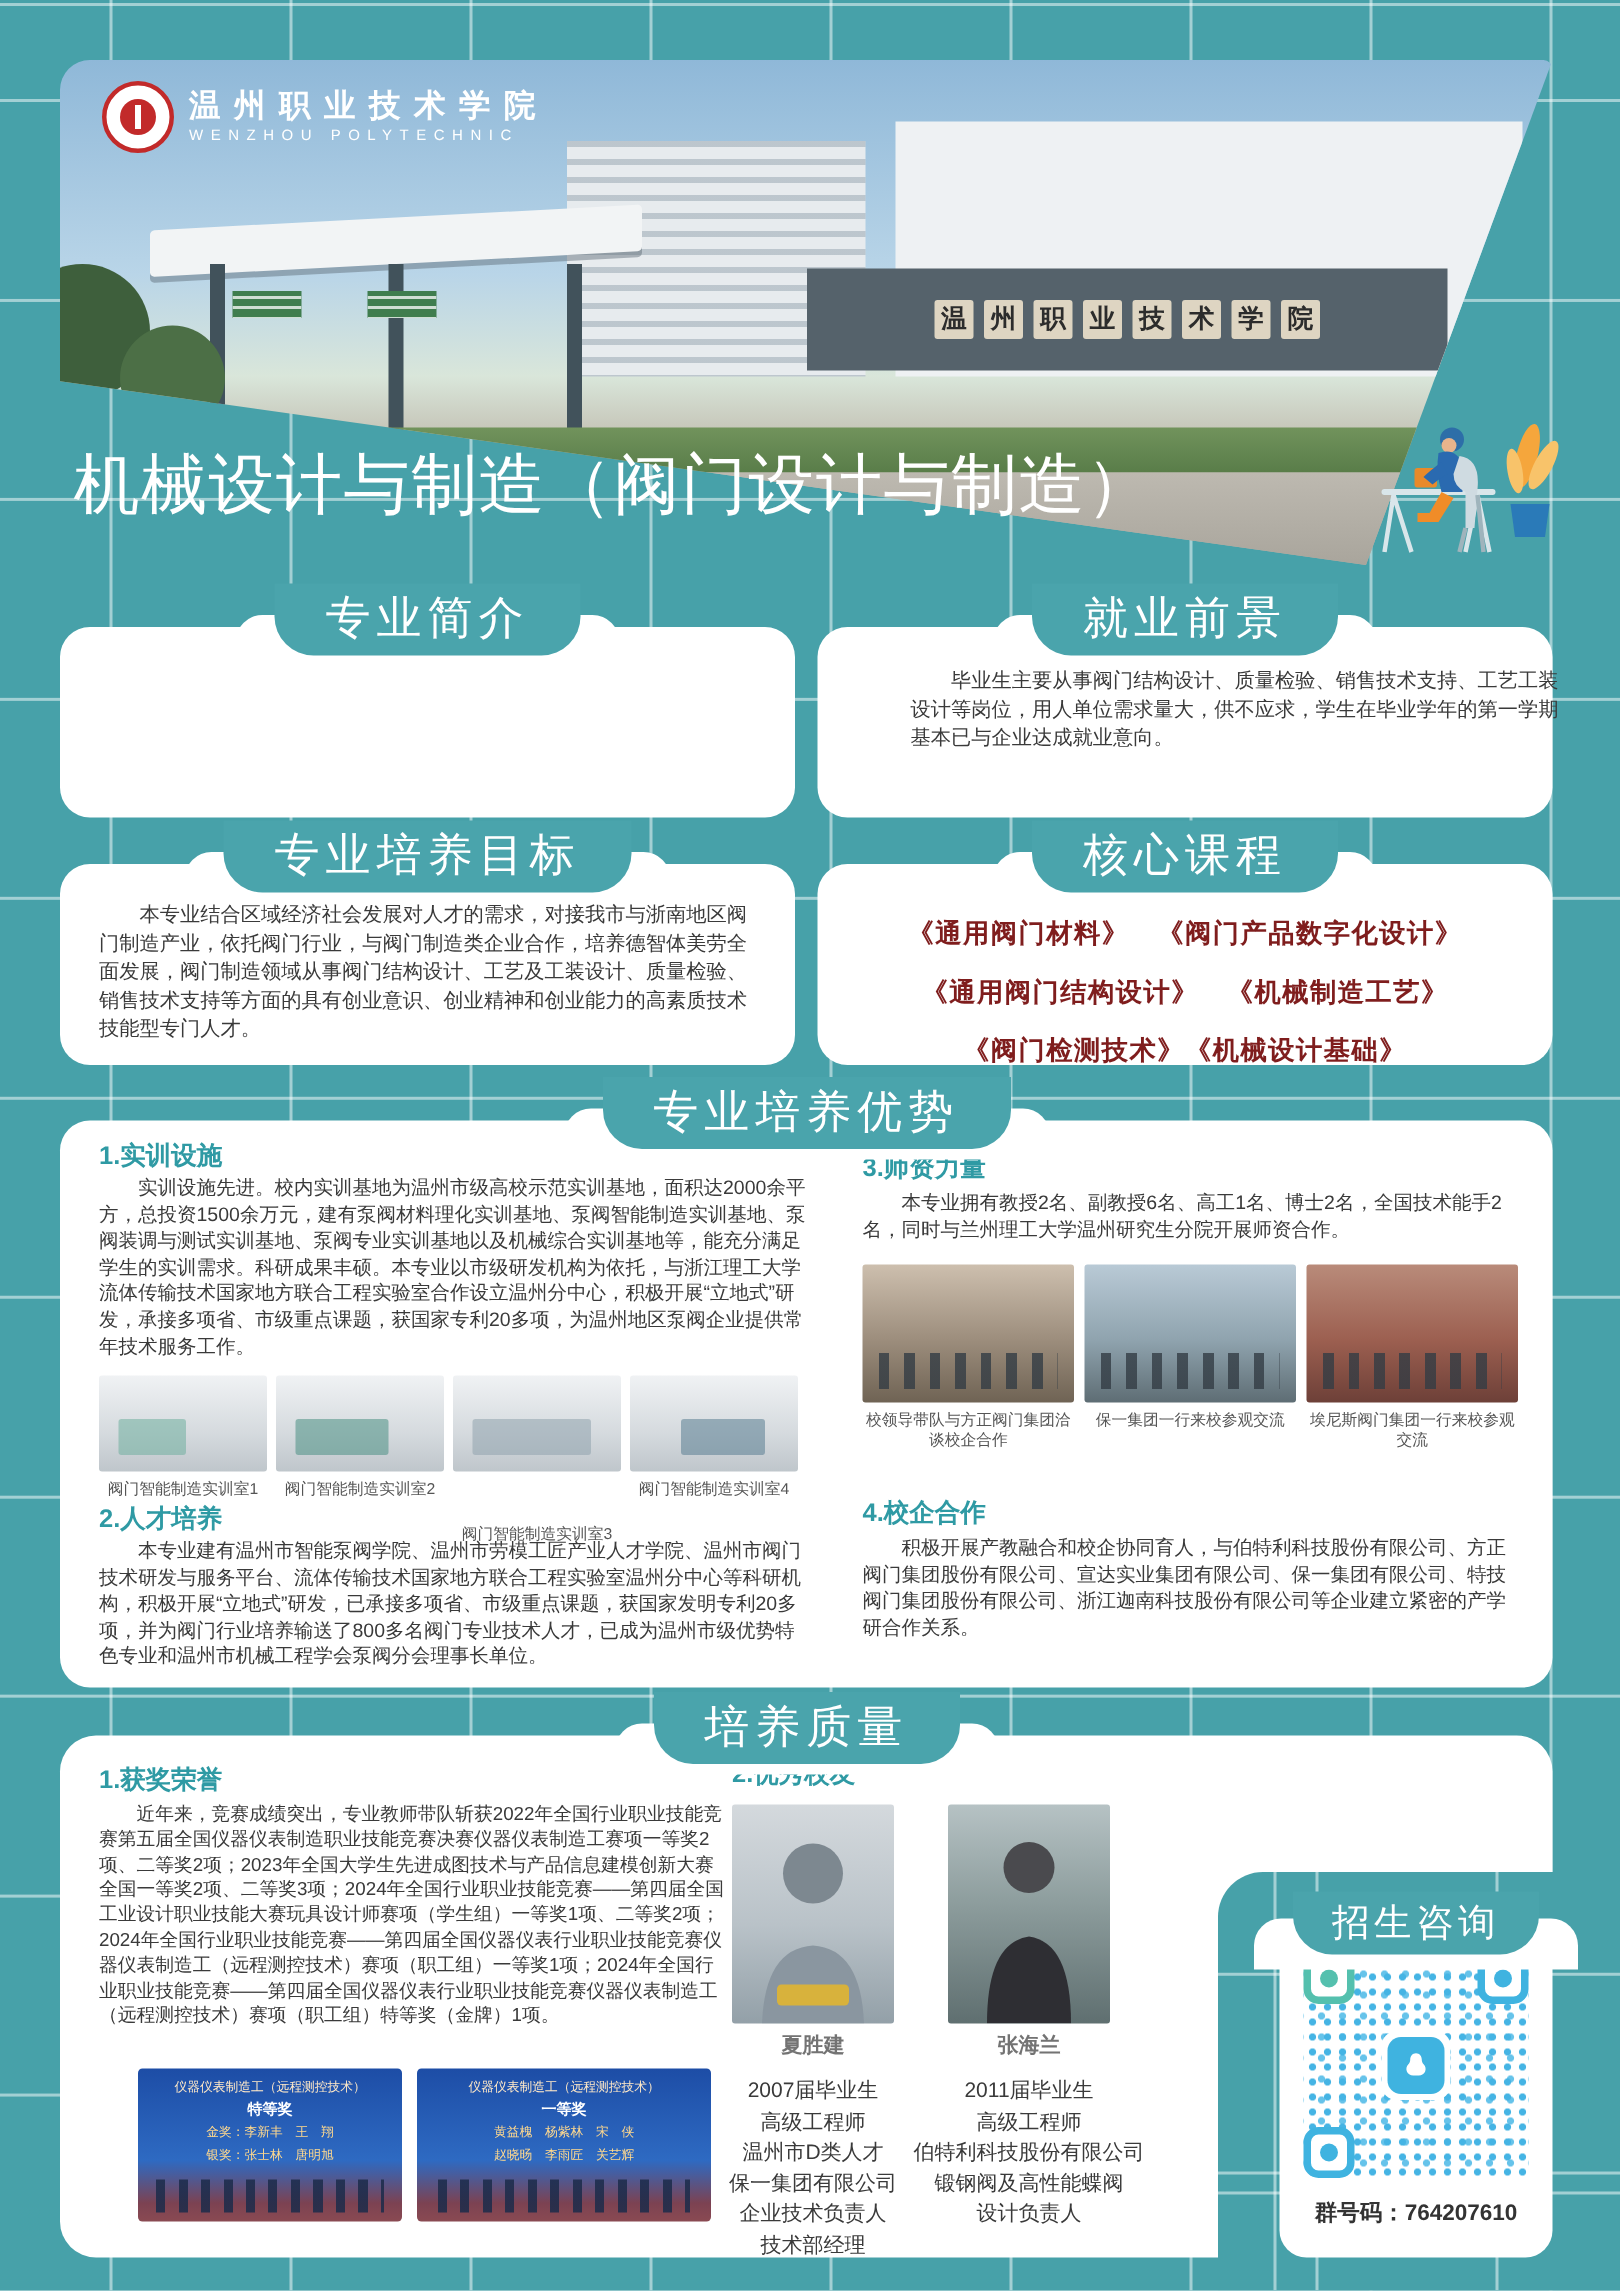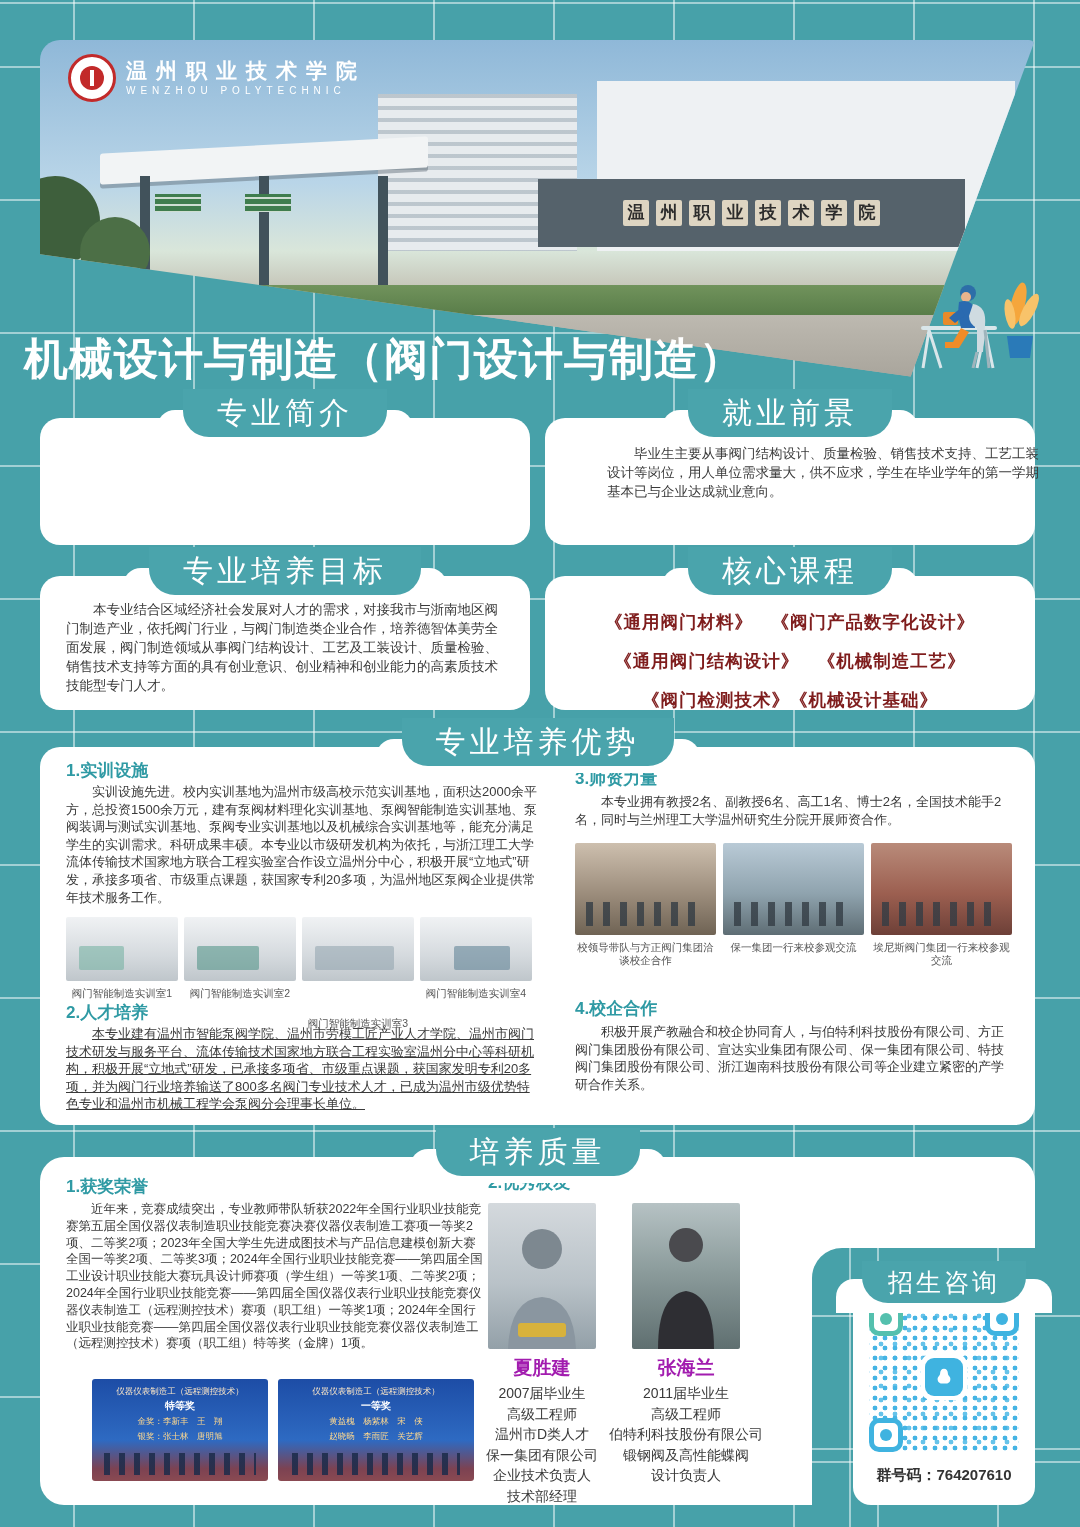--- a/index.html
+++ b/index.html
@@ -28,21 +28,21 @@
   .hedge{position:absolute;left:0;top:72%;width:100%;height:9%;background:linear-gradient(180deg,#71935c,#597d49);}
   .road{position:absolute;left:0;top:81%;width:100%;height:19%;background:linear-gradient(180deg,#bdb9b0,#a8a49b);}
   
   .logo{position:absolute;left:28px;top:14px;display:flex;align-items:center;gap:10px;}
   .emblem{width:48px;height:48px;border-radius:50%;background:#fff;border:3px solid #c22a2a;box-sizing:border-box;position:relative;}
   .emblem i{position:absolute;left:9px;top:9px;width:24px;height:24px;border-radius:50%;background:#c22a2a;}
   .emblem i:after{content:"";position:absolute;left:10px;top:4px;width:4px;height:16px;background:#fff;}
   .logo-cn{color:#fff;font-size:21px;font-weight:bold;letter-spacing:9px;line-height:24px;}
   .logo-en{color:#fff;font-size:10px;letter-spacing:5px;line-height:15px;}
   
-  .main-title{position:absolute;left:24px;top:294px;font-size:44px;font-weight:700;color:#fff;letter-spacing:1px;z-index:3;margin-top:36px;}
+  .main-title{position:absolute;left:49px;top:294px;font-size:44px;font-weight:400;color:#fff;letter-spacing:1px;z-index:3;}
   .illus{position:absolute;left:915px;top:266px;z-index:3;}
   
   .card{position:absolute;background:#fff;border-radius:20px;box-sizing:border-box;}
   .tab{position:absolute;top:-29px;left:50%;transform:translateX(-50%);white-space:nowrap;z-index:2;}
   .tab .collar{position:absolute;left:-26px;right:-26px;top:21px;height:34px;background:#fff;border-radius:18px 18px 0 0;}
   .tab .tab-label{position:relative;display:inline-block;background:#4aa4ac;color:#fff;font-weight:normal;
     font-size:30px;line-height:48px;padding:0 34px;border-radius:0 0 26px 26px;letter-spacing:4px;}
   .tab-sm .tab-label{font-size:25px;line-height:42px;padding:0 26px;letter-spacing:3px;}
   .tab-sm{top:-27px;text-align:center;}
   .tab-sm .collar{top:18px;}
@@ -68,21 +68,21 @@
     background:linear-gradient(180deg,#1d4da6 0%,#2e6ac2 60%,#7c4252 88%,#8a4a52 100%);}
   .aw-t{font-size:8.5px;color:#ffe9c8;margin-top:7px;}
   .aw-a{font-size:10px;color:#fff;font-weight:bold;margin-top:1px;}
   .aw-r{font-size:8.5px;color:#ffd98e;margin-top:3px;}
   .aw-fig{position:absolute;left:7%;bottom:6px;width:86%;height:22px;
     background:repeating-linear-gradient(90deg,#1b2b4a 0 6px,transparent 6px 15px);opacity:.85;}
   
   .portrait{position:absolute;top:46px;width:108px;height:146px;border-radius:2px;overflow:hidden;}
   .p1{background:linear-gradient(180deg,#d4d9dd 0%,#b9c2c8 55%,#93a0a8 100%);}
   .p2{background:linear-gradient(180deg,#b6c2c4 0%,#8d9d9d 45%,#5f6f70 100%);}
-  .al-name{position:absolute;top:198px;width:108px;text-align:center;font-size:19px;font-weight:bold;color:#a21caf;}
+  .al-name{position:absolute;top:198px;width:108px;text-align:center;font-size:14px;font-weight:bold;color:#737373;}
   .al-desc{position:absolute;top:226px;text-align:center;font-size:14px;line-height:20.5px;color:#3a3a3a;}
   
   .notch{position:absolute;left:812px;top:1248px;width:268px;height:279px;border-radius:30px 0 0 0;
     background-color:#47a1a9;
     background-image:
       repeating-linear-gradient(to right, rgba(255,255,255,.5) 0 2px, transparent 2px 120px),
       repeating-linear-gradient(to bottom, rgba(255,255,255,.5) 0 2px, transparent 2px 133px);
     background-position:-739px -1182px;}
   .qr{position:absolute;left:16px;top:14px;width:150px;height:150px;
     background-image:
@@ -185,21 +185,21 @@
     <div class="ph ph-train" style="left:26px;top:170px;width:112px;height:64px;"></div>
     <div class="ph ph-train v2" style="left:144px;top:170px;width:112px;height:64px;"></div>
     <div class="ph ph-train v3" style="left:262px;top:170px;width:112px;height:64px;"></div>
     <div class="ph ph-train v4" style="left:380px;top:170px;width:112px;height:64px;"></div>
     <div class="cap" style="left:26px;top:240px;width:112px;">阀门智能制造实训室1</div>
     <div class="cap" style="left:144px;top:240px;width:112px;">阀门智能制造实训室2</div>
     <div class="cap" style="left:262px;top:240px;width:112px;margin-top:30px;">阀门智能制造实训室3</div>
     <div class="cap" style="left:380px;top:240px;width:112px;">阀门智能制造实训室4</div>
 
     <div class="label" style="left:26px;top:254px;">2.人才培养</div>
-    <p class="body-sm" style="left:26px;top:278px;width:472px;text-decoration:underline;">本专业建有温州市智能泵阀学院、温州市劳模工匠产业人才学院、温州市阀门技术研发与服务平台、流体传输技术国家地方联合工程实验室温州分中心等科研机构，积极开展“立地式”研发，已承接多项省、市级重点课题，获国家发明专利20多项，并为阀门行业培养输送了800多名阀门专业技术人才，已成为温州市级优势特色专业和温州市机械工程学会泵阀分会理事长单位。</p>
+    <p class="body-sm" style="left:26px;top:278px;width:472px;">本专业建有温州市智能泵阀学院、温州市劳模工匠产业人才学院、温州市阀门技术研发与服务平台、流体传输技术国家地方联合工程实验室温州分中心等科研机构，积极开展“立地式”研发，已承接多项省、市级重点课题，获国家发明专利20多项，并为阀门行业培养输送了800多名阀门专业技术人才，已成为温州市级优势特色专业和温州市机械工程学会泵阀分会理事长单位。</p>
 
     <div class="label" style="left:535px;top:20px;">3.师资力量</div>
     <p class="body-sm" style="left:535px;top:46px;width:440px;">本专业拥有教授2名、副教授6名、高工1名、博士2名，全国技术能手2名，同时与兰州理工大学温州研究生分院开展师资合作。</p>
     <div class="ph ph-meet" style="left:535px;top:96px;width:141px;height:92px;"></div>
     <div class="ph ph-meet v2" style="left:683px;top:96px;width:141px;height:92px;"></div>
     <div class="ph ph-meet v3" style="left:831px;top:96px;width:141px;height:92px;"></div>
     <div class="cap" style="left:535px;top:194px;width:141px;">校领导带队与方正阀门集团洽谈校企合作</div>
     <div class="cap" style="left:683px;top:194px;width:141px;">保一集团一行来校参观交流</div>
     <div class="cap" style="left:831px;top:194px;width:141px;">埃尼斯阀门集团一行来校参观交流</div>
 

